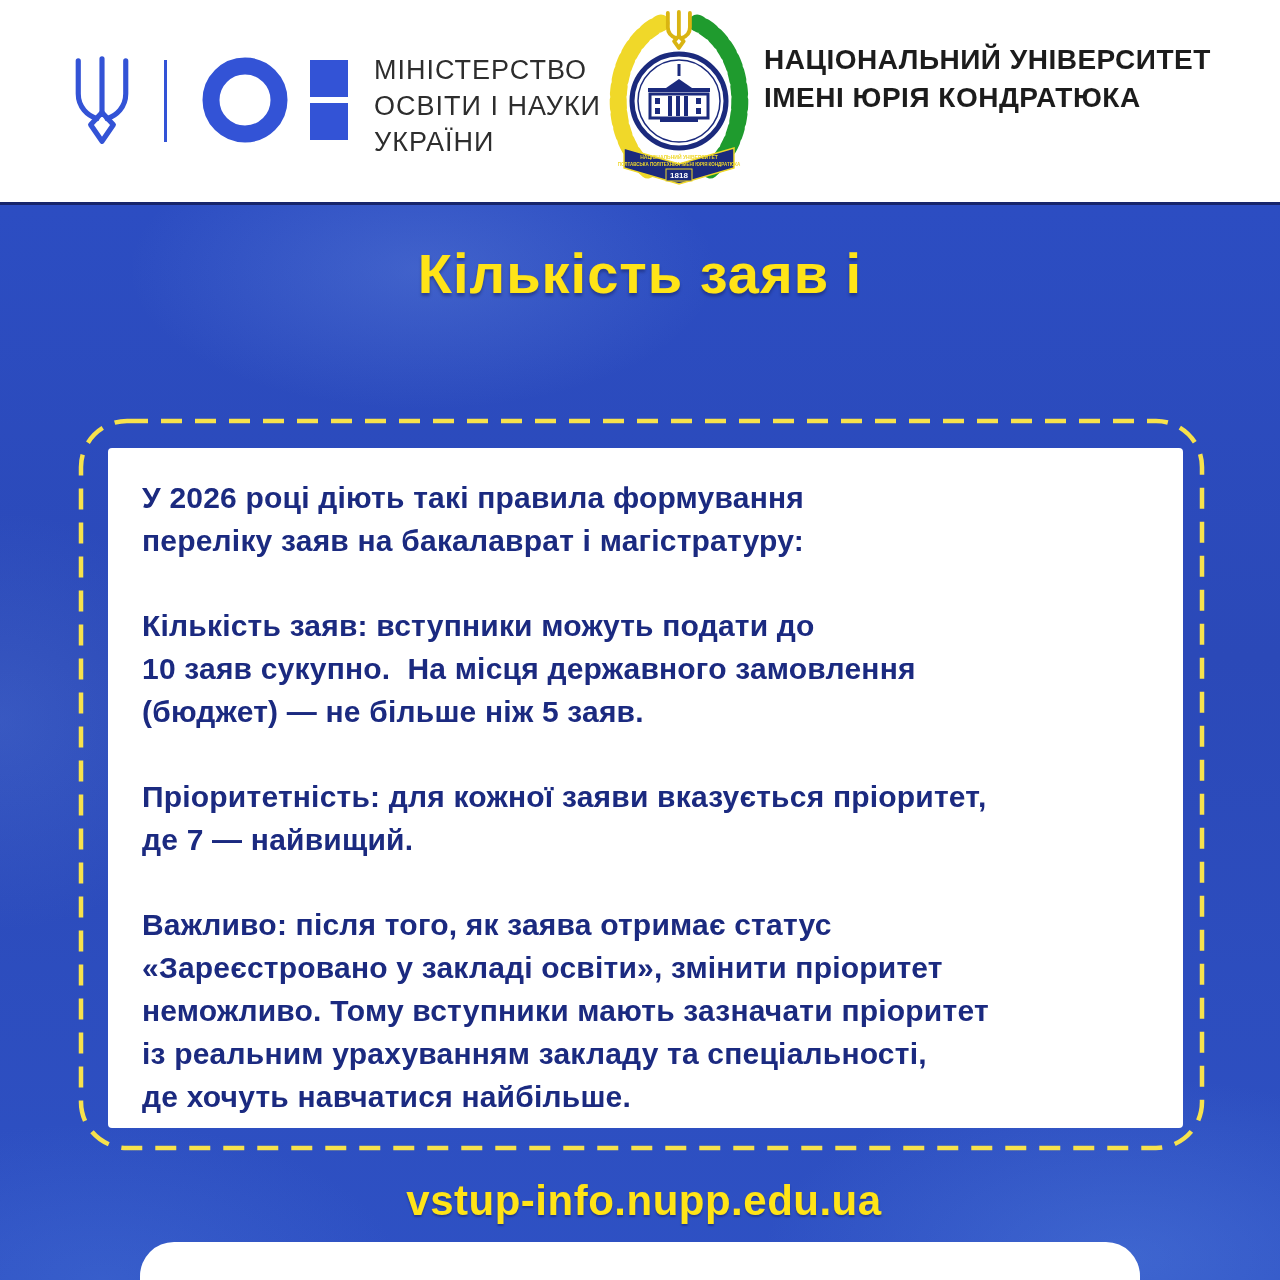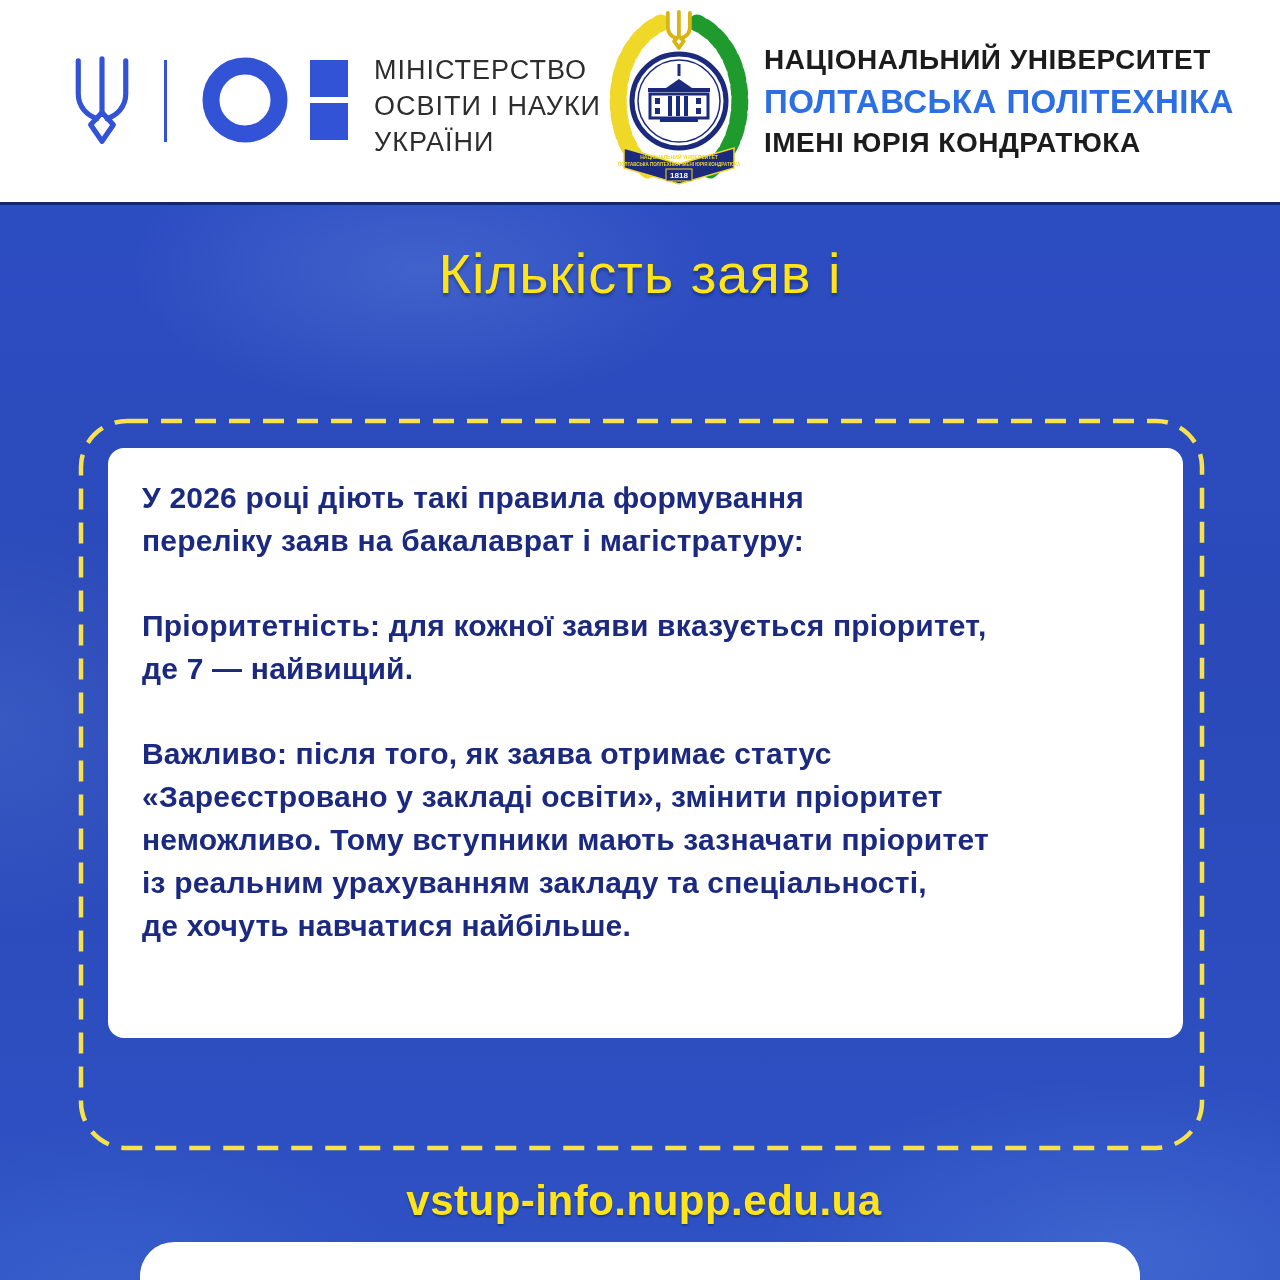--- a/index.html
+++ b/index.html
@@ -35,30 +35,30 @@
     background:
       radial-gradient(420px 200px at 33% 6%, rgba(140,175,240,0.22), transparent 70%),
       radial-gradient(320px 300px at 0% 48%, rgba(125,165,235,0.16), transparent 70%),
       radial-gradient(520px 260px at 88% 98%, rgba(100,150,235,0.30), transparent 70%),
       radial-gradient(420px 220px at 8% 100%, rgba(90,140,228,0.22), transparent 72%),
       linear-gradient(180deg, #2c4dc2 0%, #2b49b8 42%, #2e51c4 100%);
   }
 
   .page-title {
     position:absolute; top:36px; left:0; width:100%;
-    text-align:center; color:#ffe417; font-weight:normal;
+    text-align:center; color:#ffe417; font-weight:bold;
     font-size:56px; line-height:66px; letter-spacing:1px;
     text-shadow:0 3px 3px rgba(10,15,60,0.35);
   }
 
   .dashed-frame { position:absolute; left:78px; top:213px; width:1127px; height:733px; }
 
   .info-card {
-    position:absolute; left:108px; top:243px; width:1075px; height:590px;
-    background:#ffffff; border-radius:16px;
+    position:absolute; left:108px; top:243px; width:1075px; height:680px;
+    background:#ffffff; border-radius:4px;
     padding:28px 32px 0 34px;
   }
   .info-card p {
     color:#1b2a80; font-weight:bold; font-size:30px; line-height:43px;
     white-space:pre-wrap; margin-bottom:42px; letter-spacing:0.2px;
   }
   .info-card p:last-child { margin-bottom:12px; }
 
   .footer-links {
     position:absolute; top:972px; left:0; width:100%;
@@ -134,38 +134,40 @@
 
       <path d="M16 140 L71 156 L126 140 L126 160 L71 176 L16 160 Z" fill="#1b2a7d" stroke="#f0d829" stroke-width="1.5"></path>
       <text x="71" y="151" font-size="5" font-weight="bold" fill="#f0d829" text-anchor="middle">НАЦІОНАЛЬНИЙ УНІВЕРСИТЕТ</text>
       <text x="71" y="158" font-size="4.5" font-weight="bold" fill="#f0d829" text-anchor="middle">ПОЛТАВСЬКА ПОЛІТЕХНІКА ІМЕНІ ЮРІЯ КОНДРАТЮКА</text>
       <rect x="58" y="161" width="26" height="12" fill="#1b2a7d" stroke="#f0d829" stroke-width="1"></rect>
       <text x="71" y="170" font-size="8" font-weight="bold" fill="#ffffff" text-anchor="middle">1818</text>
     </svg>
 
     <div class="university-name">
       <div class="university-line1">НАЦІОНАЛЬНИЙ УНІВЕРСИТЕТ</div>
-      <div class="university-line2">ПОЛТАВСЬКА ПОЛІТЕХНІКА</div>
       <div class="university-line3">ІМЕНІ ЮРІЯ КОНДРАТЮКА</div>
     </div>
   </header>
 
   <div class="blue-area">
 
     <h1 class="page-title">
       <span>Кількість заяв і</span><br>
     </h1>
 
     <svg class="dashed-frame" viewBox="0 0 1127 733" aria-hidden="true">
       <rect x="3" y="3" width="1121" height="727" rx="46" fill="none" stroke="#f7e24c" stroke-width="4.5" stroke-dasharray="21 13"></rect>
     </svg>
 
     <div class="info-card">
       <p>У 2026 році діють такі правила формування
 переліку заяв на бакалаврат і магістратуру:</p>
+      <p>Кількість заяв: вступники можуть подати до
+10 заяв сукупно.  На місця державного замовлення
+(бюджет) — не більше ніж 5 заяв.</p>
       <p>Пріоритетність: для кожної заяви вказується пріоритет,
 де 7 — найвищий.</p>
       <p>Важливо: після того, як заява отримає статус
 «Зареєстровано у закладі освіти», змінити пріоритет
 неможливо. Тому вступники мають зазначати пріоритет
 із реальним урахуванням закладу та спеціальності,
 де хочуть навчатися найбільше.</p>
     </div>
 
     <div class="footer-links">

